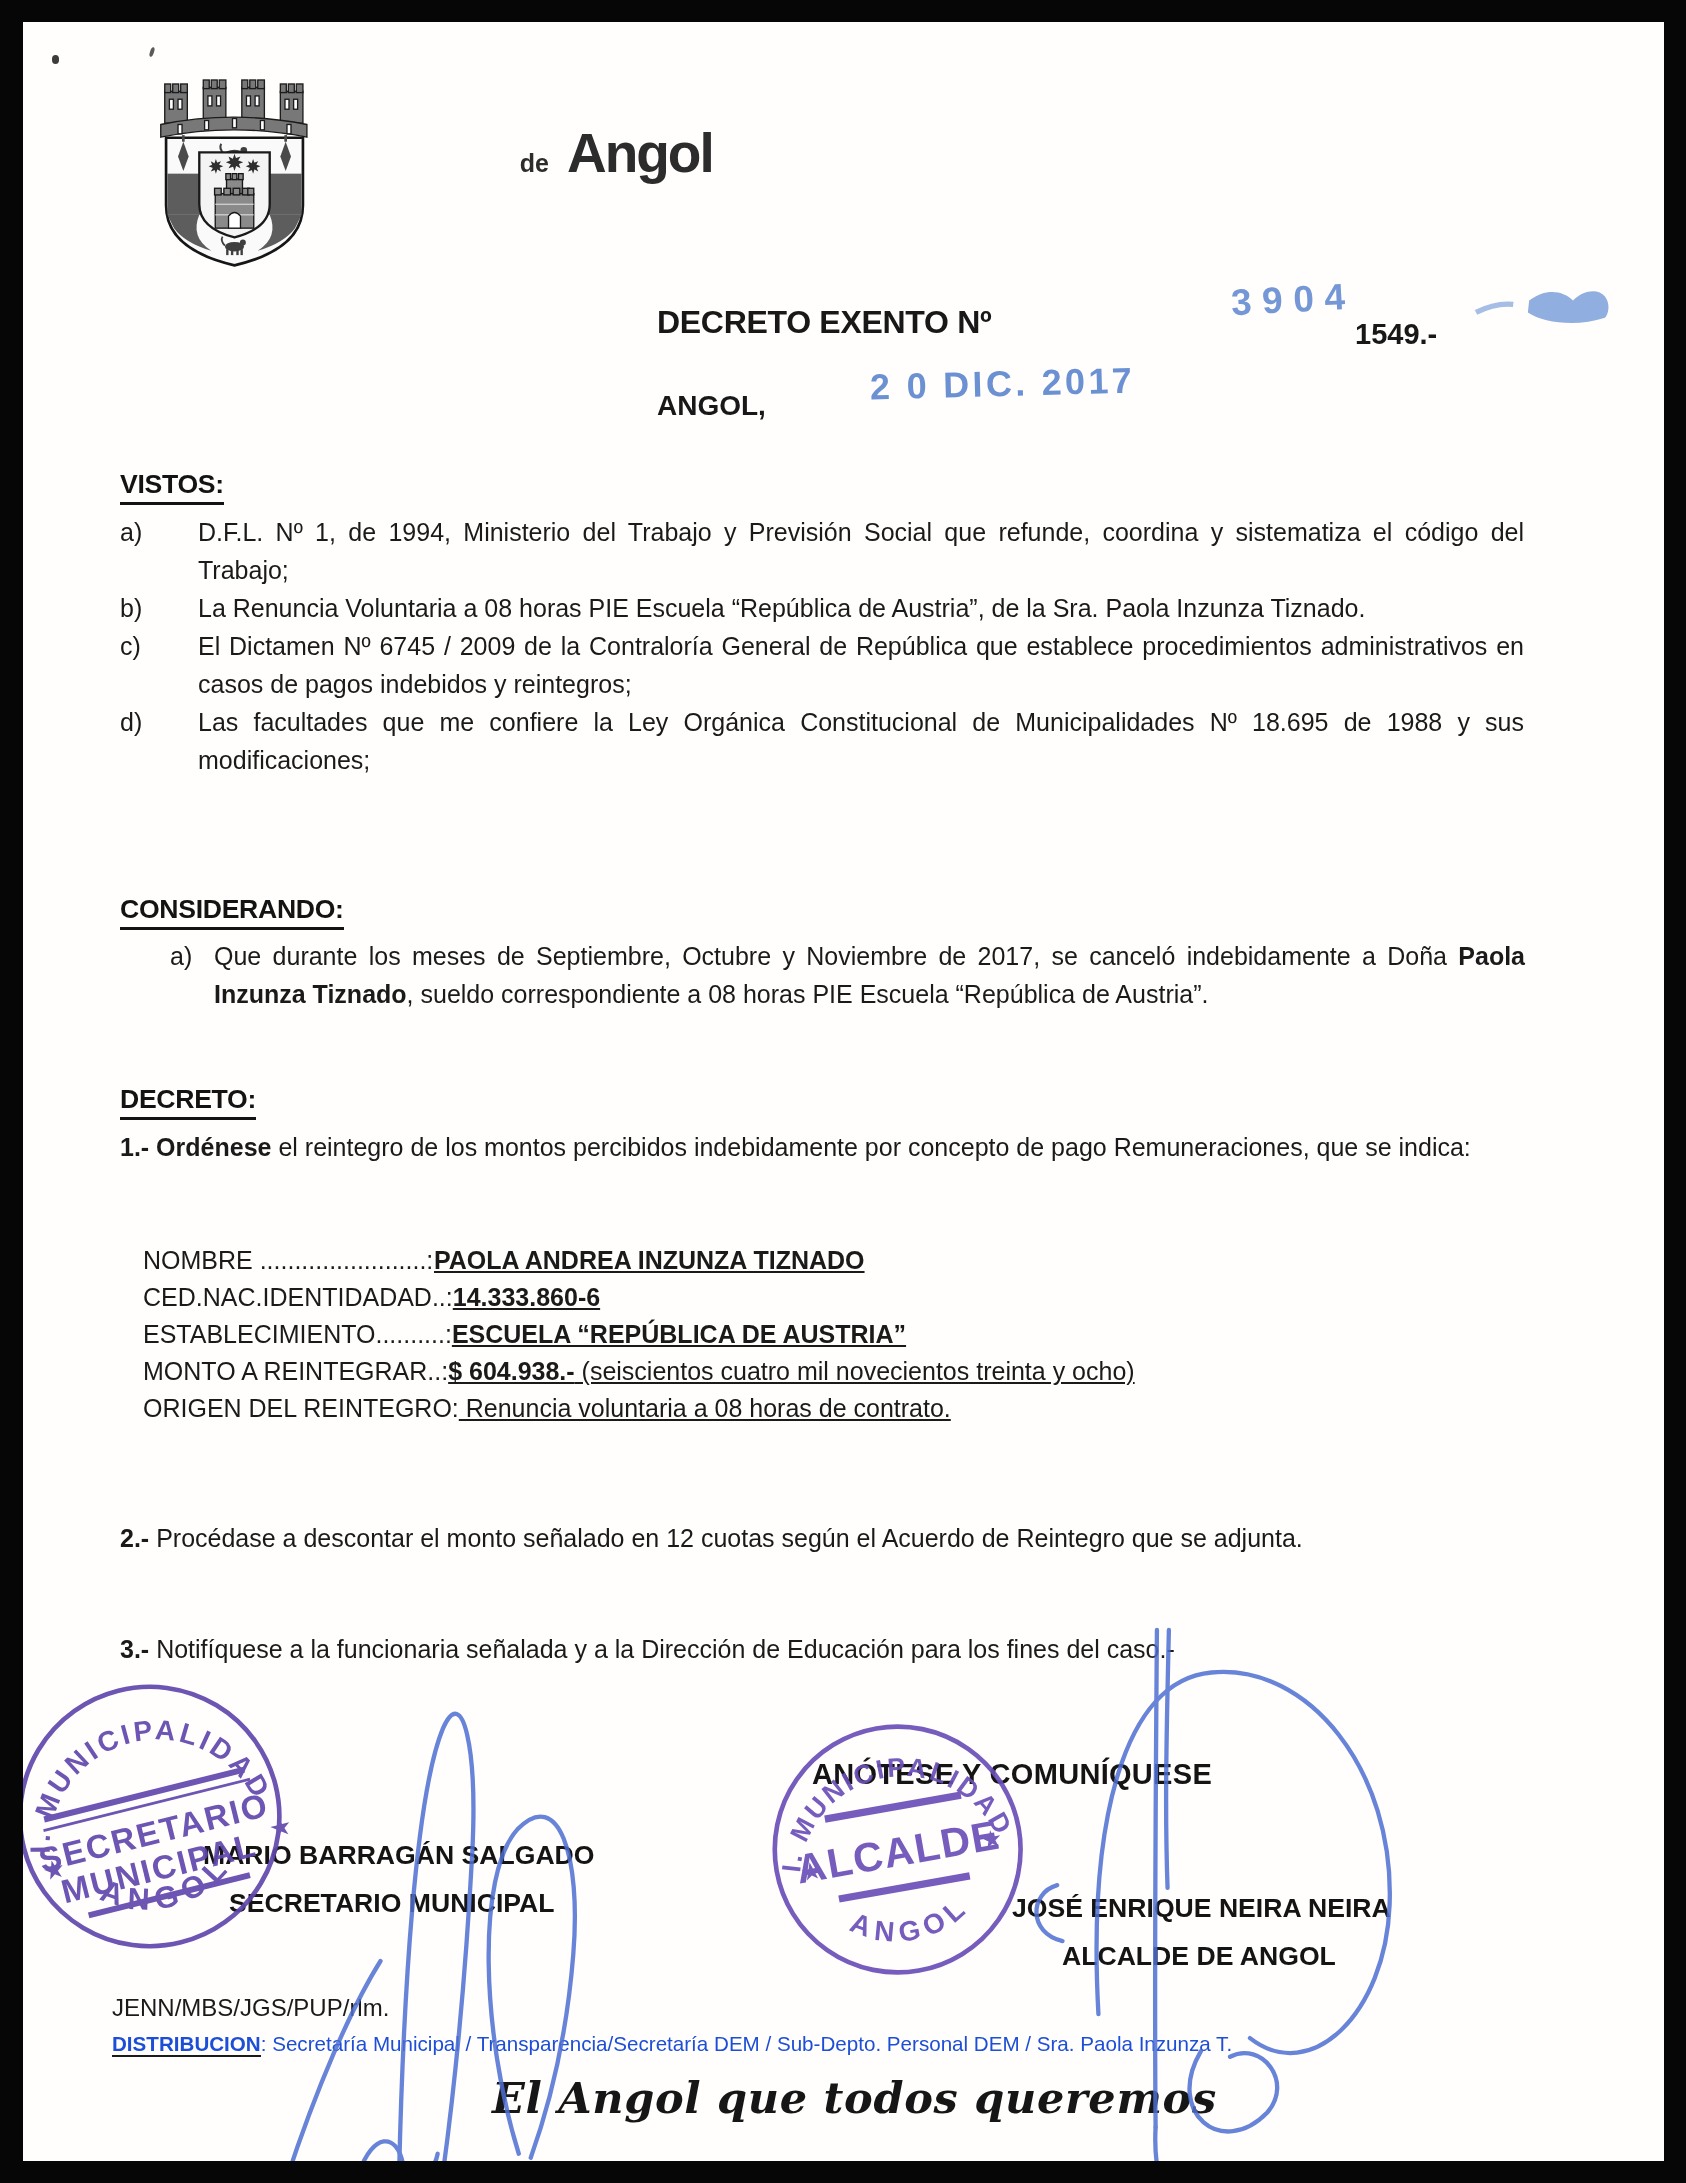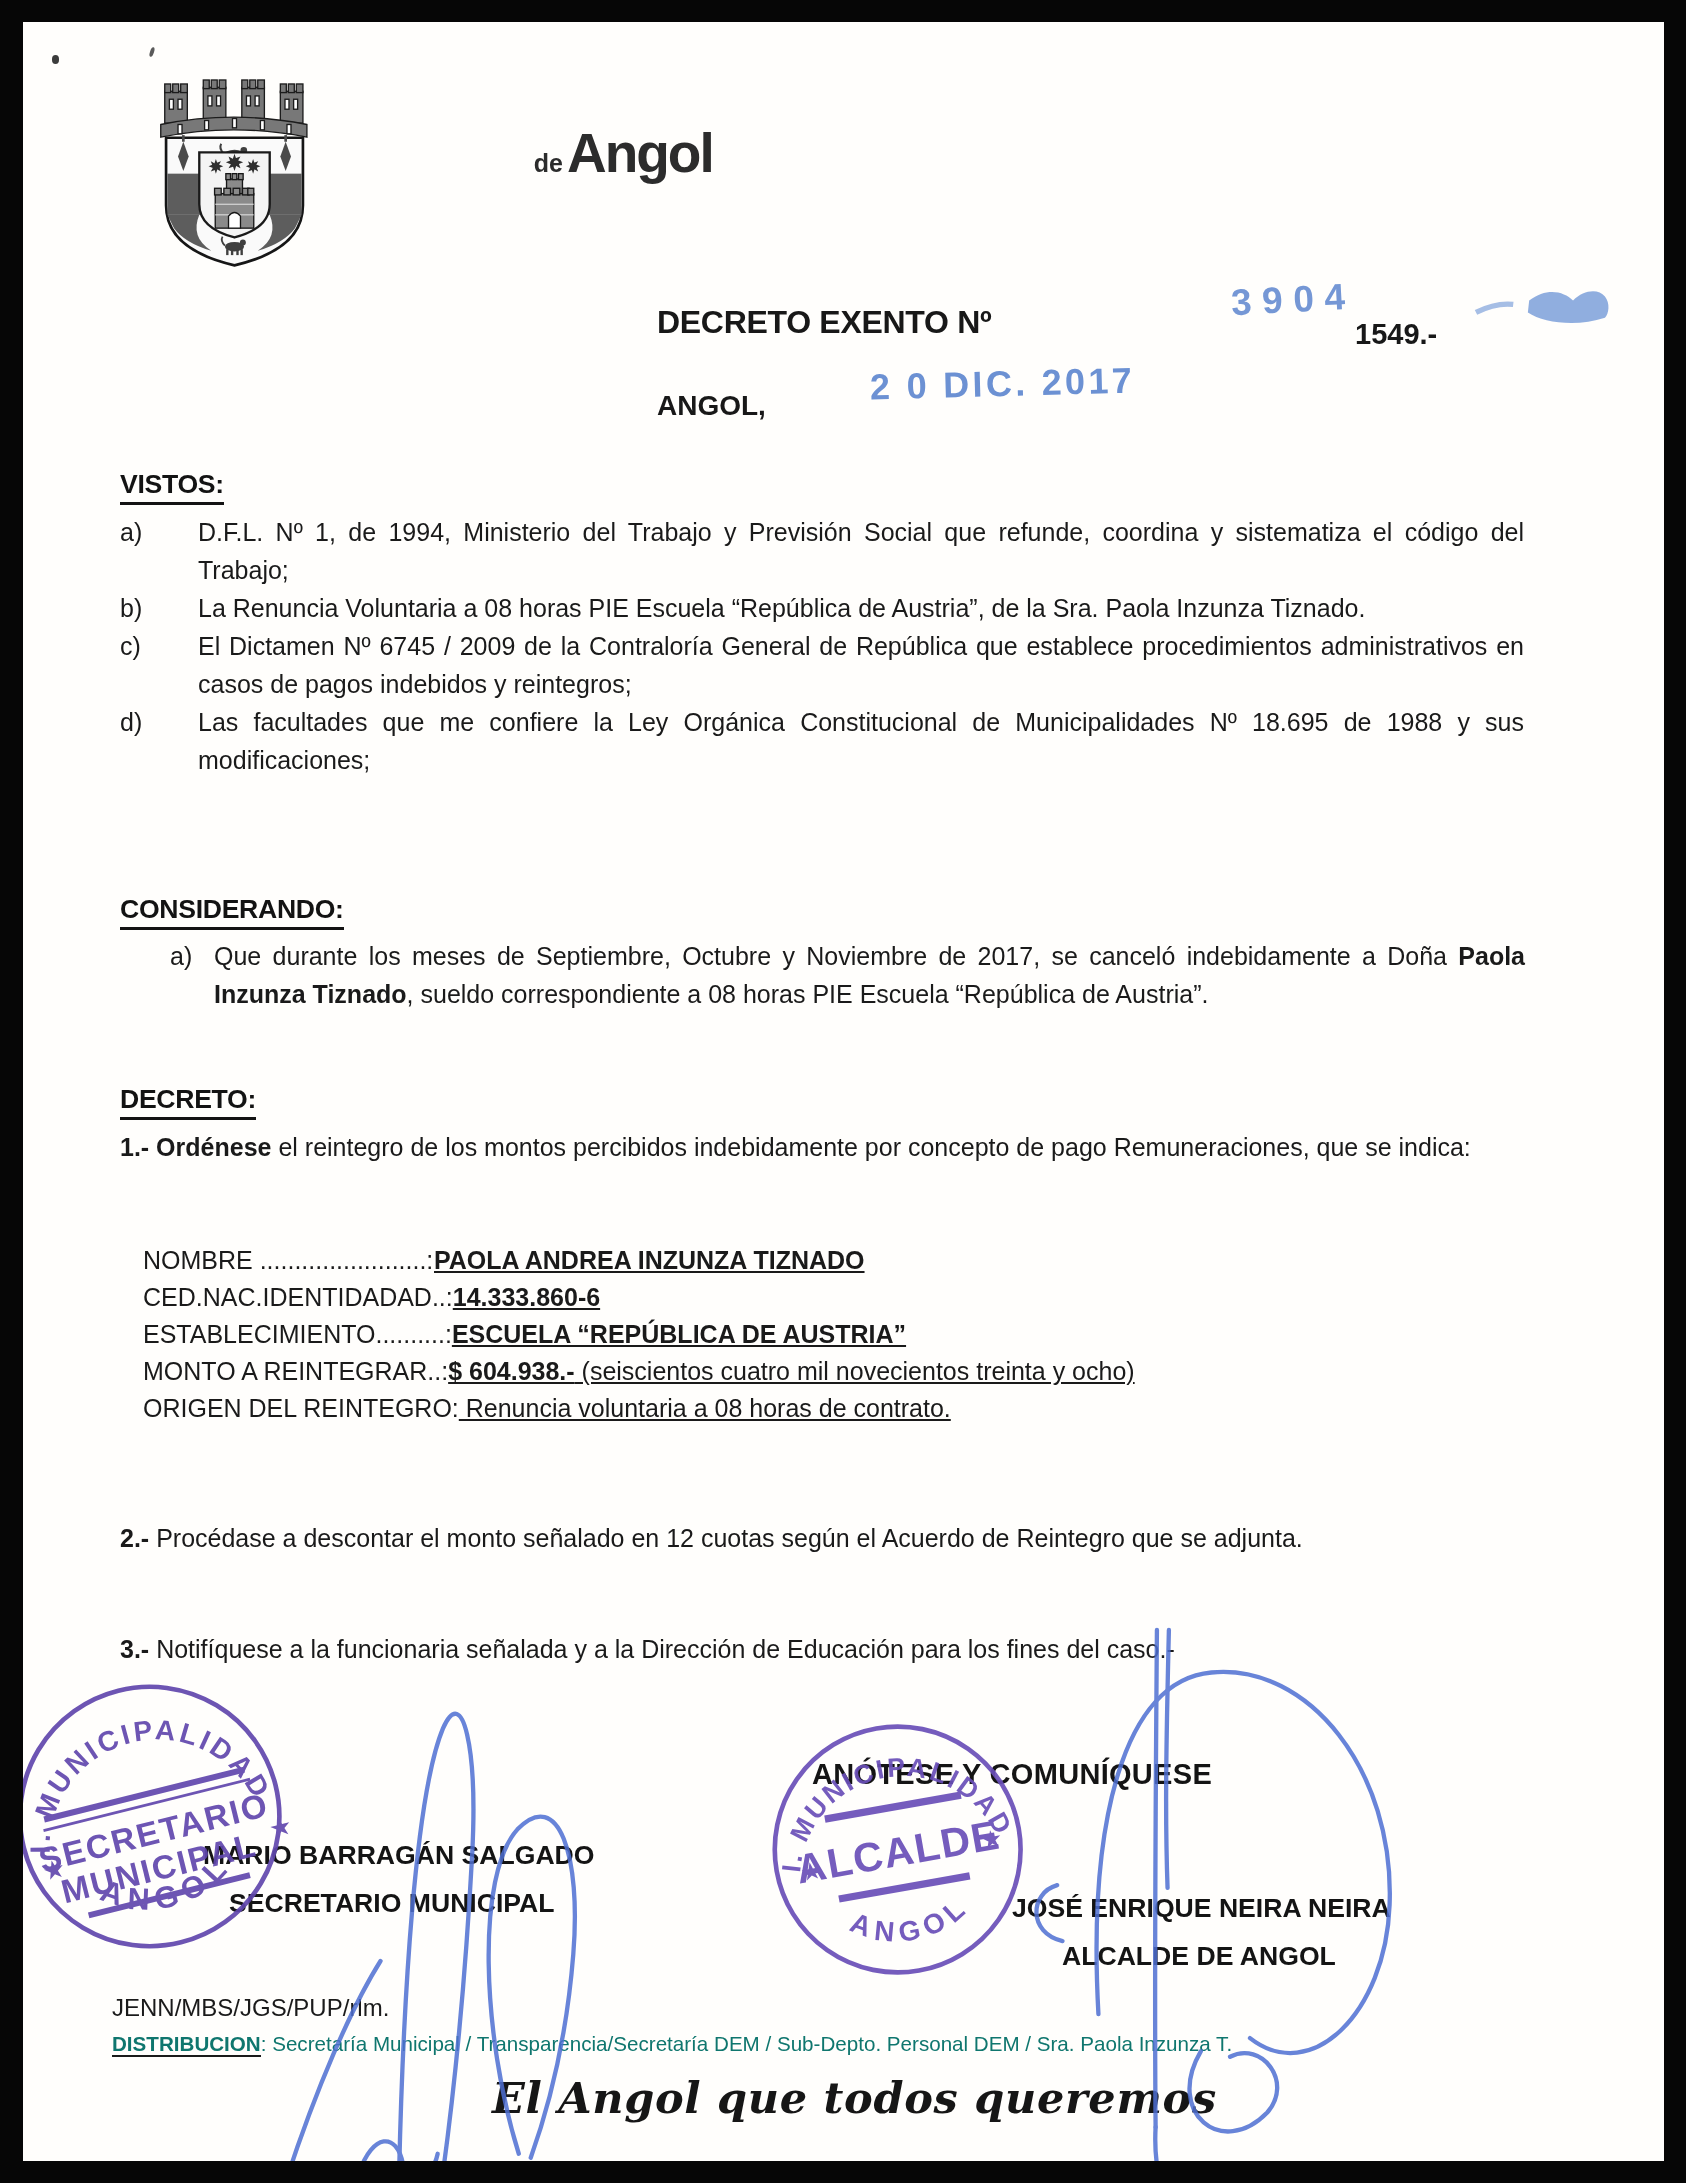--- a/index.html
+++ b/index.html
@@ -10,21 +10,21 @@
   .f-left{left:0;top:0;width:23px;height:2183px;}
   .f-right{left:1664px;top:0;width:22.6px;height:2183px;}
   .f-bottom{left:0;top:2161px;width:1687px;height:22px;}
   .abs{position:absolute;}
   .speck{position:absolute;background:#3c3c3c;border-radius:50%;}
   
   .crest{left:158px;top:74px;width:153px;height:194px;}
   .wordmark{left:311px;top:130px;width:407px;color:#2c2c2c;}
   .wm1{font-size:55px;font-weight:700;letter-spacing:-2px;line-height:57px;white-space:nowrap;}
   .wm2{text-align:right;margin-top:-2.7px;line-height:53px;white-space:nowrap;padding-right:5.3px;}
-  .wm2 .de{font-size:25px;font-weight:700;margin-right:4px;}
+  .wm2 .de{font-size:25px;font-weight:700;margin-right:18px;}
   .wm2 .big{font-size:55px;font-weight:700;letter-spacing:-2px;}
   
   .decree-title{left:657px;top:304px;font-size:32px;font-weight:700;color:#181818;letter-spacing:-0.3px;text-align:center;}
   .num-stamp{left:1231px;top:279px;font-size:37px;font-weight:700;color:#5d86cf;letter-spacing:10.6px;transform:rotate(-3deg);opacity:.85;}
   .decree-num{left:1355px;top:318px;font-size:29px;font-weight:700;color:#181818;}
   .city-line{left:657px;top:390px;font-size:28px;font-weight:700;color:#181818;}
   .date-stamp{left:870px;top:363px;font-size:36px;font-weight:700;color:#5d86cf;letter-spacing:3.3px;transform:rotate(-1.5deg);opacity:.9;white-space:nowrap;}
   
   .bodytxt{font-size:25px;line-height:38px;color:#1a1a1a;}
   .heading{font-size:26.6px;font-weight:700;color:#131313;border-bottom:3.3px solid #131313;padding-bottom:2px;display:inline-block;letter-spacing:-0.3px;}
@@ -32,21 +32,21 @@
   .llab{width:78px;flex:none;}
   .ltxt{flex:1;text-align:justify;text-align-last:left;}
   .just{text-align:justify;text-align-last:left;}
   .b{font-weight:700;}
   .fline{white-space:nowrap;line-height:37px;}
   .flab{display:inline-block;min-width:291px;}
   
   .anotese{left:812px;top:1758px;font-size:29px;font-weight:700;color:#141414;letter-spacing:0.3px;}
   .sig-name{font-size:26.6px;font-weight:700;color:#141414;white-space:nowrap;}
   .foot-ini{left:112px;top:1994px;font-size:24px;color:#1a1a1a;}
-  .dist{left:112px;top:2032px;font-size:20.6px;color:#0f766e;white-space:nowrap;}
+  .dist{left:112px;top:2032px;font-size:20.6px;color:#1d4ed8;white-space:nowrap;}
   .dist .dl{font-weight:700;border-bottom:2px solid #1a1a1a;}
   .motto{left:492px;top:2073px;width:705px;text-align:center;font-family:"DejaVu Serif",serif;font-style:italic;font-weight:700;font-size:43px;color:#161616;letter-spacing:0.7px;white-space:nowrap;}
   svg{display:block;}
   .inklayer{position:absolute;left:0;top:0;z-index:20;pointer-events:none;}
   .stamp{position:absolute;z-index:5;opacity:.92;}
 </style>
 </head>
 <body>
 
 <div class="page">

